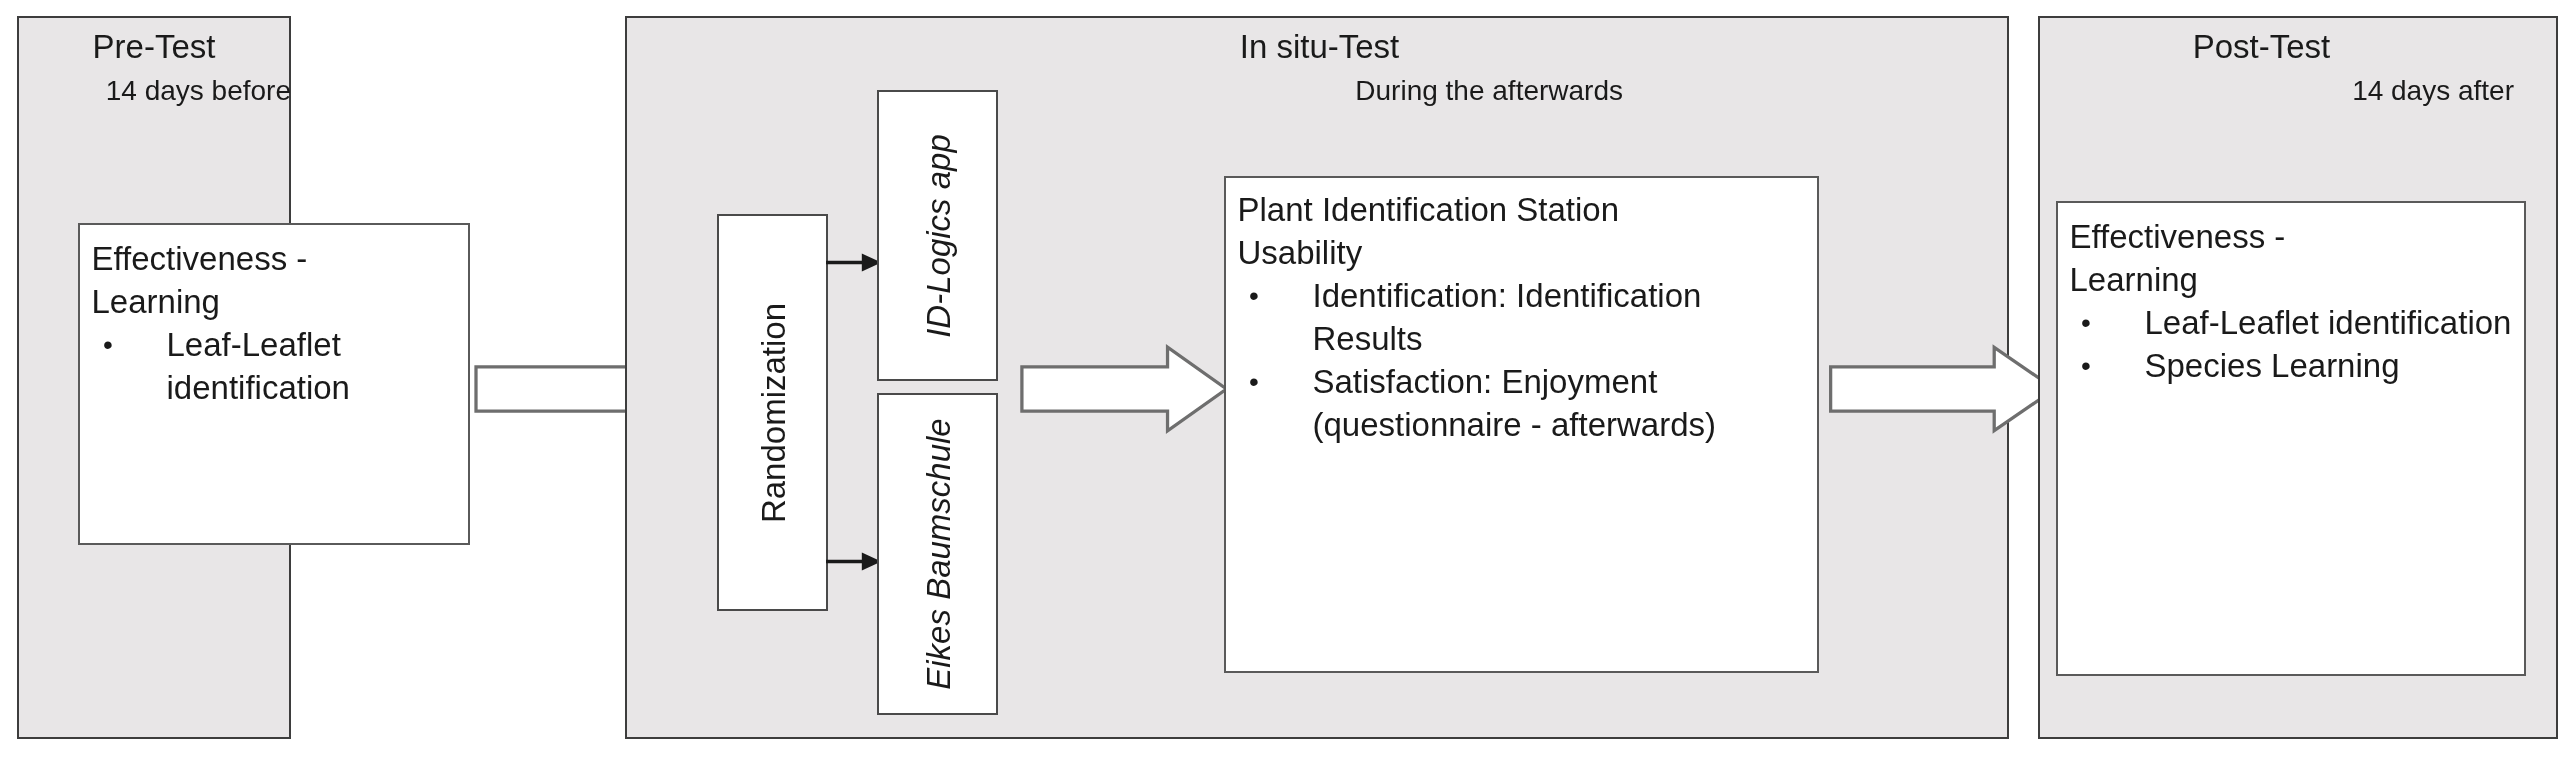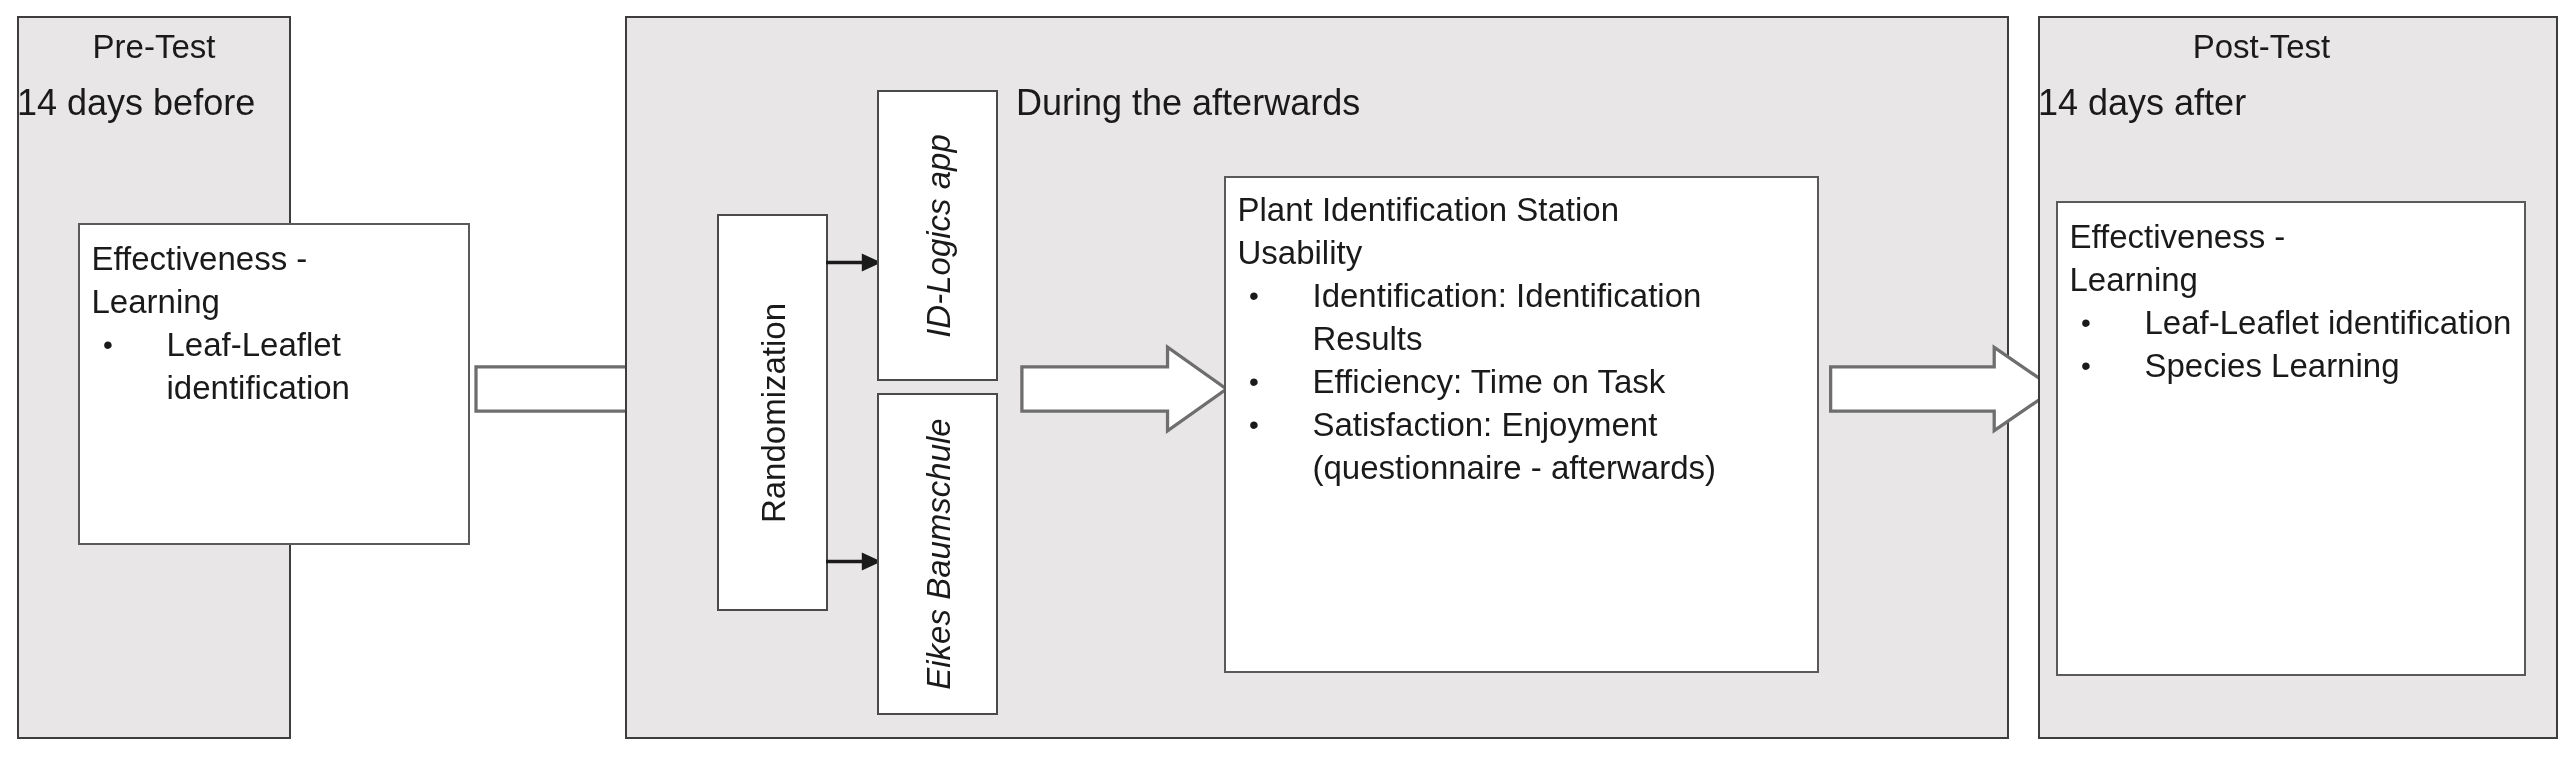--- a/index.html
+++ b/index.html
@@ -30,26 +30,25 @@
     text-align: center;
     color: #1a1a1a;
     font-size: 33px;
     line-height: 44px;
     white-space: nowrap;
   }
   .panel-sub {
     position: absolute;
     left: 0;
     right: 0;
-    text-align: left;
+    text-align: right;
     color: #1a1a1a;
-    font-size: 36px;
+    font-size: 28px;
     line-height: 44px;
     white-space: nowrap;
-    margin-top: 12px;
   }
   .content-box {
     position: absolute;
     background: #ffffff;
     border: 2.5px solid #5a5a5a;
     box-sizing: border-box;
   }
   .box-heading {
     color: #1a1a1a;
     font-size: 33px;
@@ -125,20 +124,21 @@
       <li class="bullet-item">Leaf-Leaflet identification</li>
     </ul>
   </div>
 
   <svg class="block-arrow" style="left:474px; top:344px;" width="238" height="90" viewBox="0 0 290 110">
     <polygon points="2,28 212,28 212,4 286,55 212,106 212,82 2,82" fill="#ffffff" stroke="#6e6e6e" stroke-width="4"></polygon>
   </svg>
 
   <div class="phase-panel" style="left:625px; top:16.4px; width:1384px; height:723px;">
   </div>
+  <div class="panel-title" style="left:1016px; width:607px; top:24.6px;">In situ-Test</div>
   <div class="panel-sub" style="left:1016px; width:607px; top:69px;">During the afterwards</div>
 
   <div class="rot-box" style="left:717px; top:214px; width:111px; height:397px;">
     <span class="rot-label">Randomization</span>
   </div>
 
   <svg class="thin-arrow" style="left:826px; top:246px;" width="57" height="33" viewBox="0 0 70 40">
     <line x1="0" y1="20" x2="48" y2="20" stroke="#1a1a1a" stroke-width="4"></line>
     <polygon points="44,9 68,20 44,31" fill="#1a1a1a"></polygon>
   </svg>
@@ -156,21 +156,20 @@
 
   <svg class="block-arrow" style="left:1020px; top:344px;" width="210" height="90" viewBox="0 0 256 110">
     <polygon points="2,28 180,28 180,4 252,55 180,106 180,82 2,82" fill="#ffffff" stroke="#6e6e6e" stroke-width="4"></polygon>
   </svg>
 
   <div class="content-box" style="left:1224px; top:176px; width:595px; height:497px; padding:9.8px 11.5px 0 11.5px;">
     <div class="box-heading">Plant Identification Station</div>
     <div class="box-heading">Usability</div>
     <ul class="bullet-list">
       <li class="bullet-item">Identification: Identification Results</li>
-      <li class="bullet-item">Efficiency: Time on Task</li>
       <li class="bullet-item">Satisfaction: Enjoyment (questionnaire - afterwards)</li>
     </ul>
   </div>
 
   <svg class="block-arrow" style="left:1829px; top:344px;" width="229" height="90" viewBox="0 0 280 110">
     <polygon points="2,28 202,28 202,4 276,55 202,106 202,82 2,82" fill="#ffffff" stroke="#6e6e6e" stroke-width="4"></polygon>
   </svg>
 
   <div class="phase-panel" style="left:2038px; top:16.4px; width:520px; height:723px;">
   </div>

